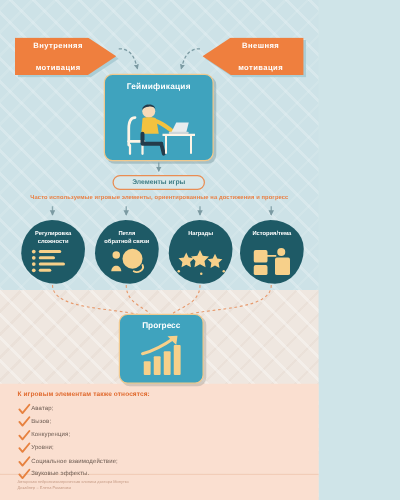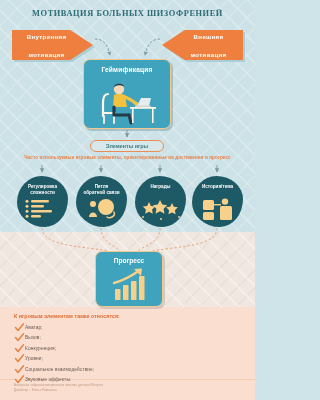--- a/index.html
+++ b/index.html
@@ -172,21 +172,20 @@
 </head>
 <body>
 
 <div id="page">
 
   <div class="band-top"></div>
   <div class="band-bot"></div>
   <div class="band-check"></div>
   <div class="band-foot"></div>
 
-  <div class="title">МОТИВАЦИЯ БОЛЬНЫХ ШИЗОФРЕНИЕЙ</div>
 
   <svg class="conn" viewBox="0 0 255 400">
     <defs>
       <marker id="ah" markerWidth="5" markerHeight="5" refX="3.4" refY="2" orient="auto">
         <path d="M0,0 L4,2 L0,4 z" fill="#7b9aa2"></path>
       </marker>
     </defs>
     <path d="M95,39 C106,39 108,48 110,55" fill="none" stroke="#7b9aa2" stroke-width="1" stroke-dasharray="2.5,1.8" marker-end="url(#ah)"></path>
     <path d="M160,39 C149,39 147,48 145,55" fill="none" stroke="#7b9aa2" stroke-width="1" stroke-dasharray="2.5,1.8" marker-end="url(#ah)"></path>
     <path d="M127,130 L127,137" fill="none" stroke="#8aa7ae" stroke-width="1.1" marker-end="url(#ah)"></path>

